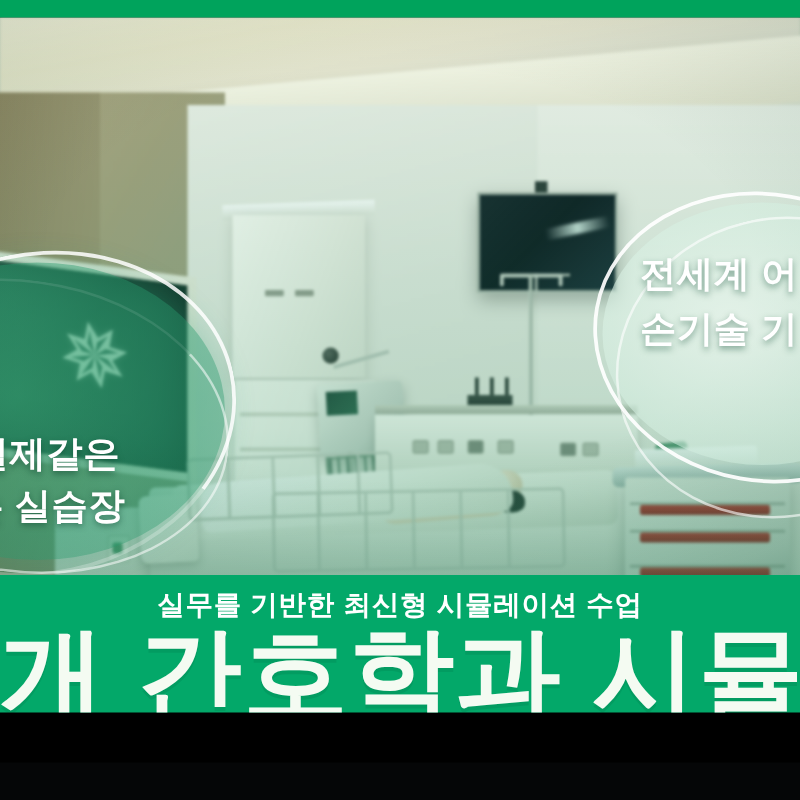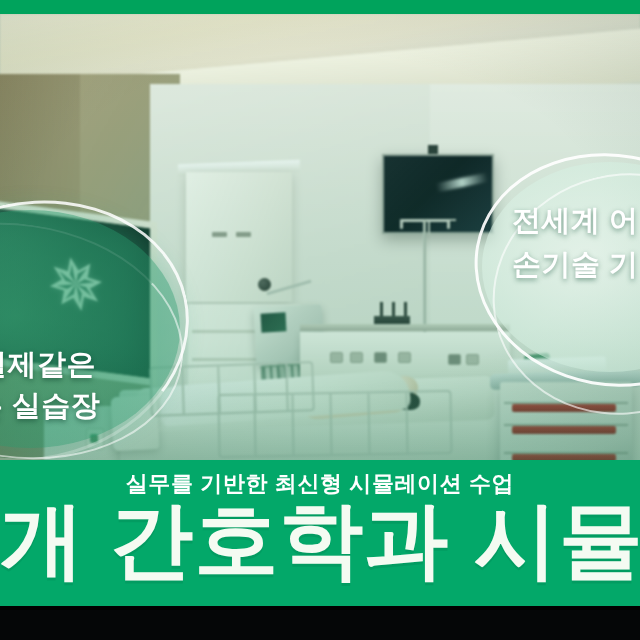--- a/index.html
+++ b/index.html
@@ -372,21 +372,21 @@
     font-weight:700;
     font-size:29px;
     line-height:44px;
     letter-spacing:.5px;
     text-align:left;
     text-shadow:0 2px 5px rgba(20,80,55,.5);
   }
 
   
   #banner{
-    position:absolute;left:0;top:460px;width:640px;height:146px;
+    position:absolute;left:0;top:460px;width:640px;height:110px;
     background:#03a869;
     z-index:45;
     overflow:hidden;
   }
   #banner-sub{
     position:absolute;left:0;top:9px;width:640px;
     text-align:center;
     color:#ffffff;
     font-weight:700;
     font-size:22px;

